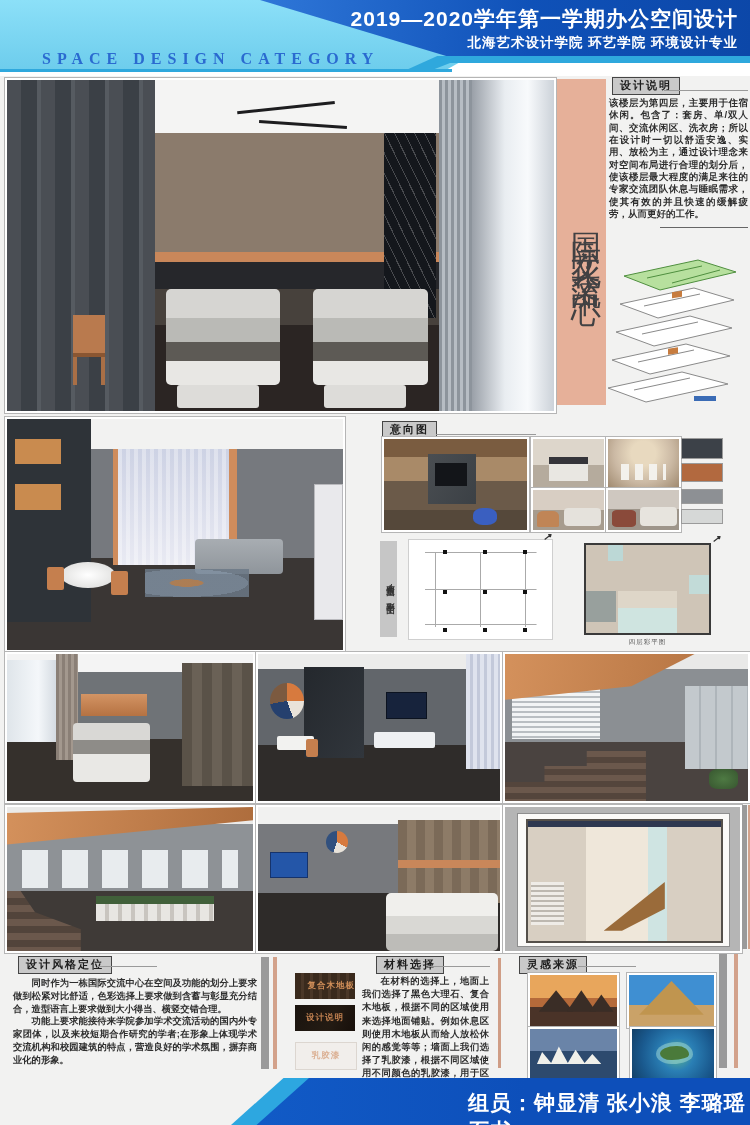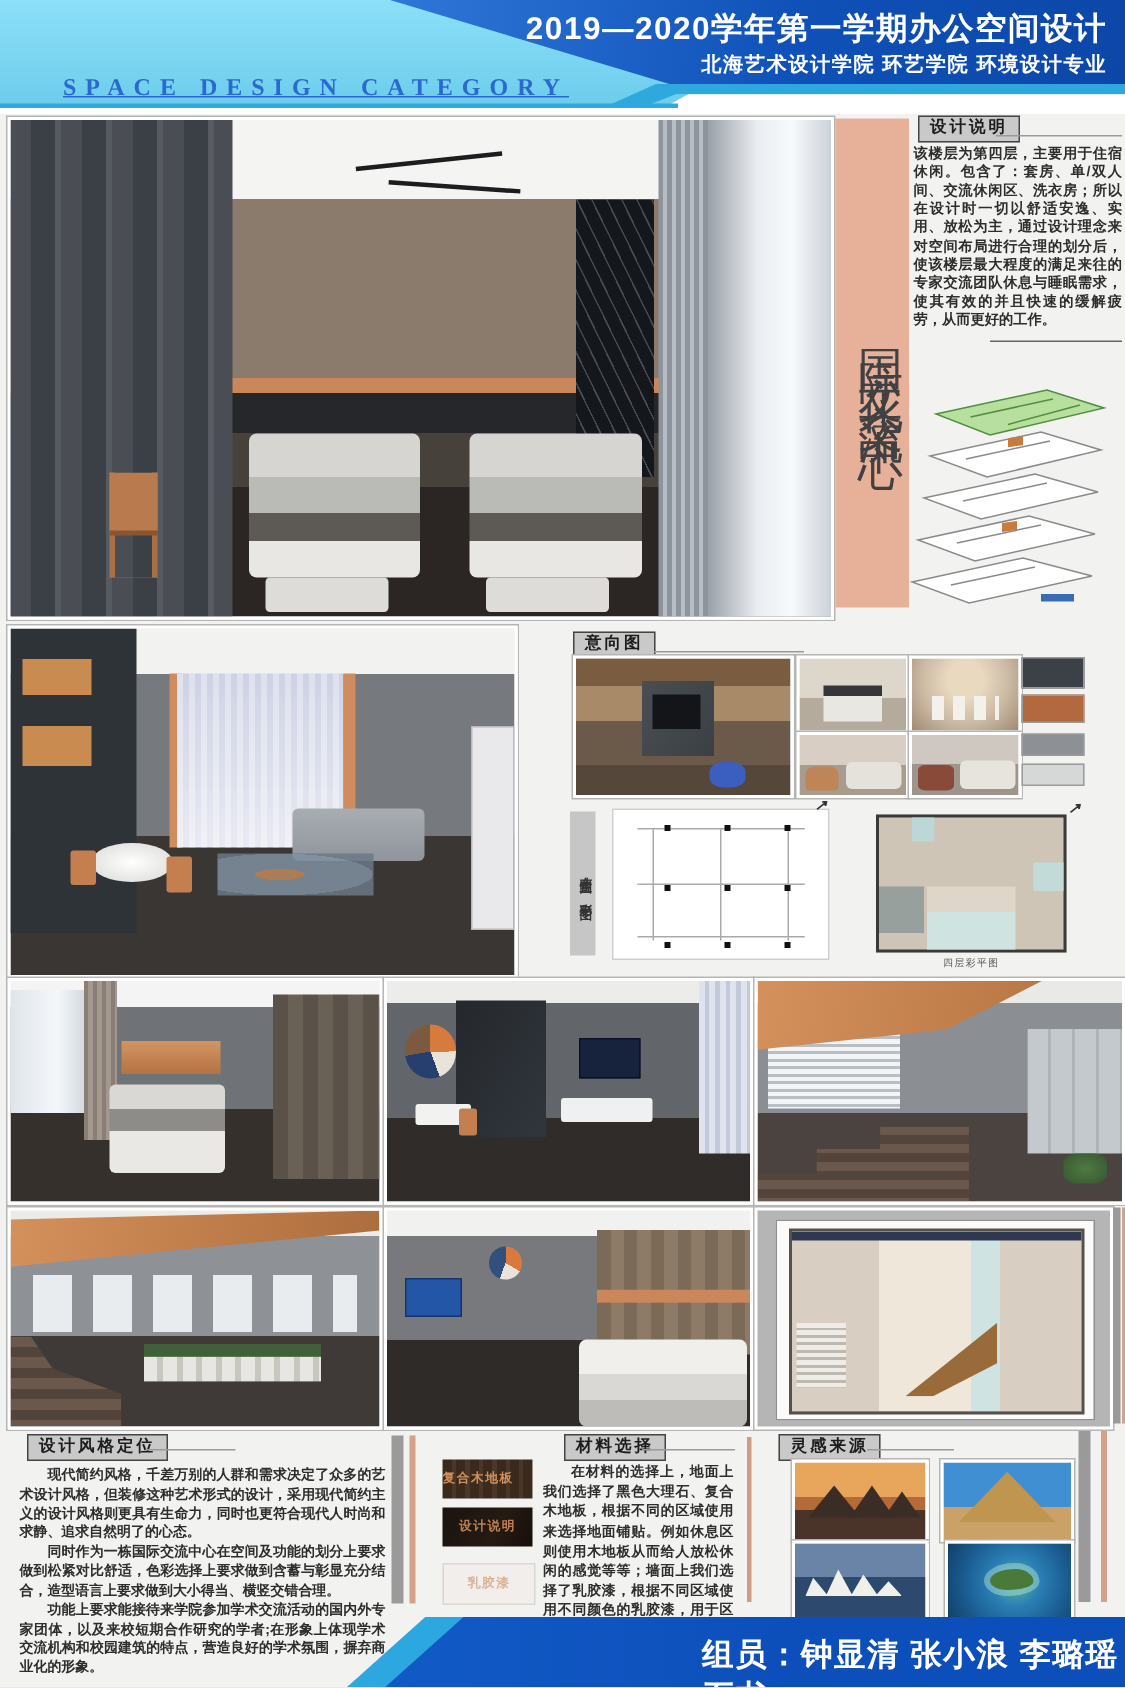--- a/index.html
+++ b/index.html
@@ -10,21 +10,21 @@
   .hdr{left:0;top:0;width:750px;height:76px;background:#fff;}
   .hdr-light{left:0;top:0;width:560px;height:72px;background:linear-gradient(180deg,#8ce0f8,#6cccec);
     clip-path:polygon(0 0,48% 0,84% 78%,79% 100%,0 100%);}
   .hdr-dark{left:260px;top:0;width:490px;height:56px;background:linear-gradient(95deg,#2f77d8,#0f51b8 55%,#0c47a8);
     clip-path:polygon(0 0,100% 0,100% 100%,38% 100%);}
   .hdr-cyan{left:438px;top:56px;width:312px;height:7px;background:#2fa8dd;clip-path:polygon(7% 0,100% 0,100% 100%,0 100%);}
   .hdr-cyan2{left:404px;top:56px;width:64px;height:15px;background:#2fa8dd;clip-path:polygon(52% 0,100% 0,40% 100%,0 100%);}
   .hdr-underline{left:0;top:69px;width:452px;height:3px;background:#2fa8dd;}
   .hdr-title{left:28px;top:4px;font-size:41px;font-weight:900;color:#1b58cc;letter-spacing:2px;}
   .hdr-sub{left:42px;top:50px;font-size:16px;font-weight:700;letter-spacing:6px;color:#2a6ad0;
-    font-family:"Liberation Serif","DejaVu Serif",serif;text-decoration:underline;}
+    font-family:"Liberation Serif","DejaVu Serif",serif;}
   .hdr-r1{right:12px;top:5px;font-size:21px;font-weight:800;color:#fff;letter-spacing:1px;text-align:left;}
   .hdr-r2{right:12px;top:34px;font-size:13.5px;font-weight:700;color:#fff;letter-spacing:1px;text-align:right;}
   
   .ph{border:2px solid #fff;box-shadow:0 0 0 1px #b5b5b5;overflow:hidden;background:#888;}
   .tag{font-size:11px;font-weight:700;color:#1d1d1d;background:#c9c9c9;border:1px solid #454545;
     padding:1px 7px 2px;letter-spacing:2px;line-height:1.2;}
   .uline{height:1px;background:#9a9a9a;}
   .vbox{background:#e6b099;display:flex;justify-content:center;writing-mode:vertical-rl;text-orientation:upright;
     color:#414143;font-weight:500;}
   .vgray{background:#c6c6c6;display:flex;justify-content:center;writing-mode:vertical-rl;text-orientation:upright;
@@ -307,28 +307,27 @@
     <div class="abs rooms"></div>
     <div class="abs wedge"></div>
     <div class="abs stair"></div>
   </div>
   <div class="bar" style="left:742px;top:805px;width:5px;height:144px;background:#9a9a9a;"></div>
   <div class="bar" style="left:748px;top:805px;width:2px;height:144px;background:#d3a28b;"></div>
 
   <div class="abs tag" style="left:18px;top:956px;">设计风格定位</div>
   <div class="abs uline" style="left:97px;top:966px;width:60px;"></div>
   <div class="abs bodytxt" style="left:13px;top:977px;width:244px;font-size:9.3px;line-height:1.38;font-weight:600;">
-    <p>现代简约风格，千差万别的人群和需求决定了众多的艺术设计风格，但装修这种艺术形式的设计，采用现代简约主义的设计风格则更具有生命力，同时也更符合现代人时尚和求静、追求自然明了的心态。</p>
     <p>同时作为一栋国际交流中心在空间及功能的划分上要求做到松紧对比舒适，色彩选择上要求做到含蓄与彰显充分结合，造型语言上要求做到大小得当、横竖交错合理。</p>
     <p>功能上要求能接待来学院参加学术交流活动的国内外专家团体，以及来校短期合作研究的学者;在形象上体现学术交流机构和校园建筑的特点，营造良好的学术氛围，摒弃商业化的形象。</p>
   </div>
   <div class="bar" style="left:261px;top:957px;width:8px;height:112px;background:#9a9a9a;"></div>
   <div class="bar" style="left:273px;top:957px;width:4px;height:112px;background:#d3a28b;"></div>
 
-  <div class="abs" style="left:295px;top:973px;width:60px;height:26px;background:repeating-linear-gradient(90deg,#3a2a1d 0 6px,#4a3728 6px 9px);display:flex;align-items:center;justify-content:flex-start;">
+  <div class="abs" style="left:295px;top:973px;width:60px;height:26px;background:repeating-linear-gradient(90deg,#3a2a1d 0 6px,#4a3728 6px 9px);display:flex;align-items:center;justify-content:flex-end;">
     <span style="color:#d08e58;font-size:8.5px;font-weight:700;letter-spacing:1px;">复合木地板</span>
   </div>
   <div class="abs" style="left:295px;top:1005px;width:60px;height:26px;background:linear-gradient(115deg,#1a140f,#241b13 60%,#170f0a);display:flex;align-items:center;justify-content:center;">
     <span style="color:#c08050;font-size:8.5px;font-weight:700;letter-spacing:1px;">设计说明</span>
   </div>
   <div class="abs" style="left:295px;top:1042px;width:60px;height:26px;background:#f1eeeb;border:1px solid #dcd6d0;display:flex;align-items:center;justify-content:center;">
     <span style="color:#dcb296;font-size:8.5px;font-weight:700;letter-spacing:1px;">乳胶漆</span>
   </div>
   <div class="abs tag" style="left:364px;top:956px;margin-left:12px;">材料选择</div>
   <div class="abs uline" style="left:428px;top:966px;width:62px;"></div>

